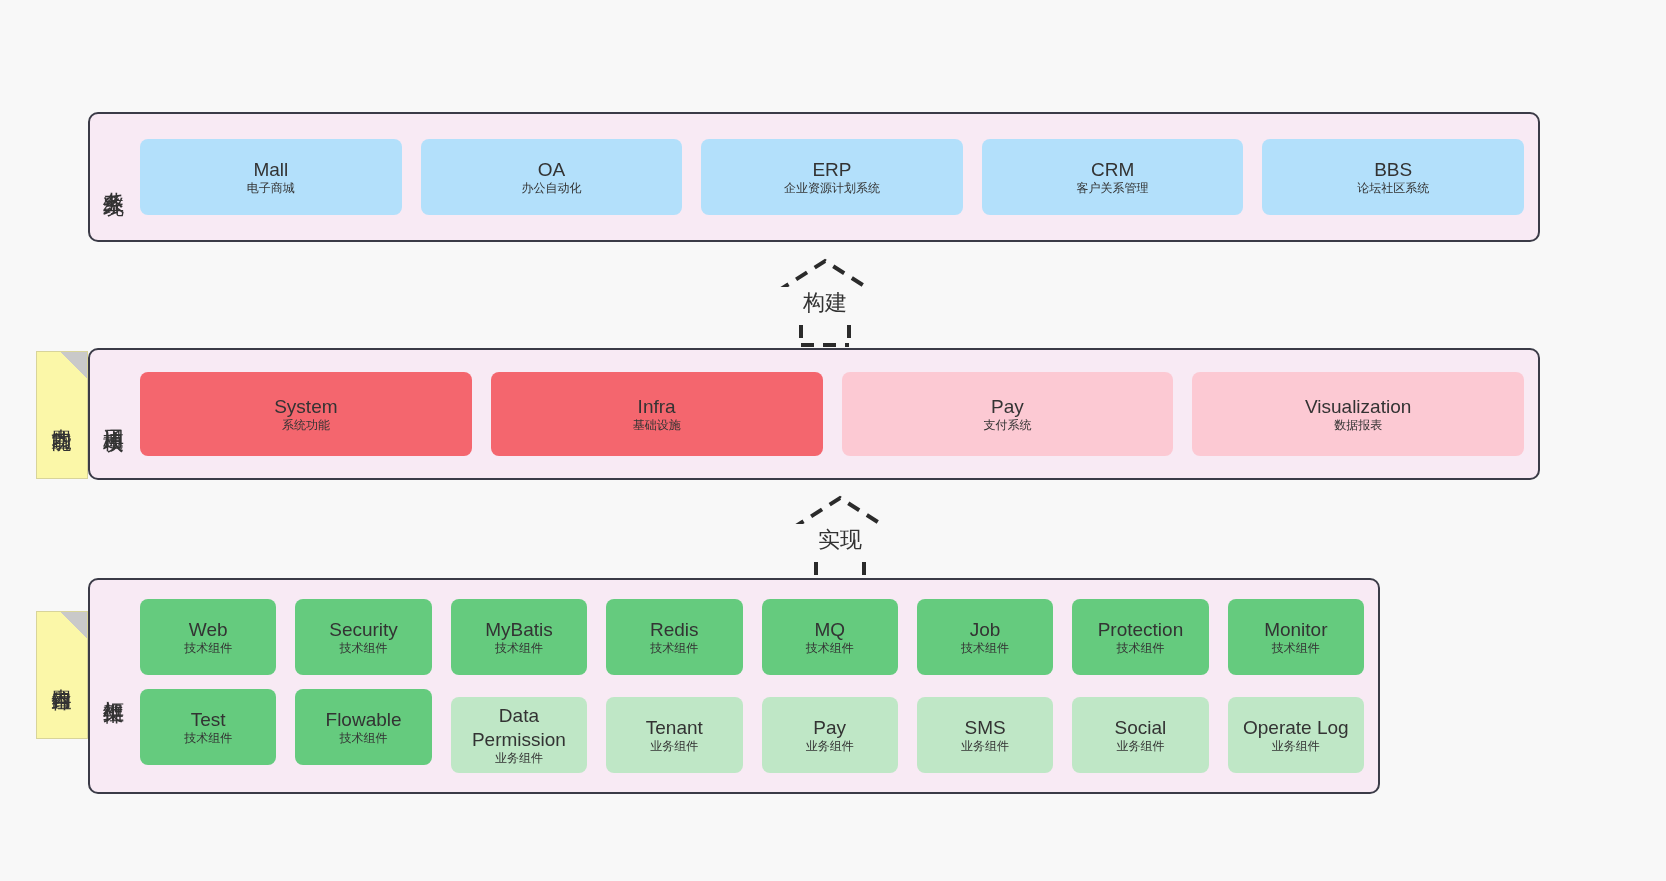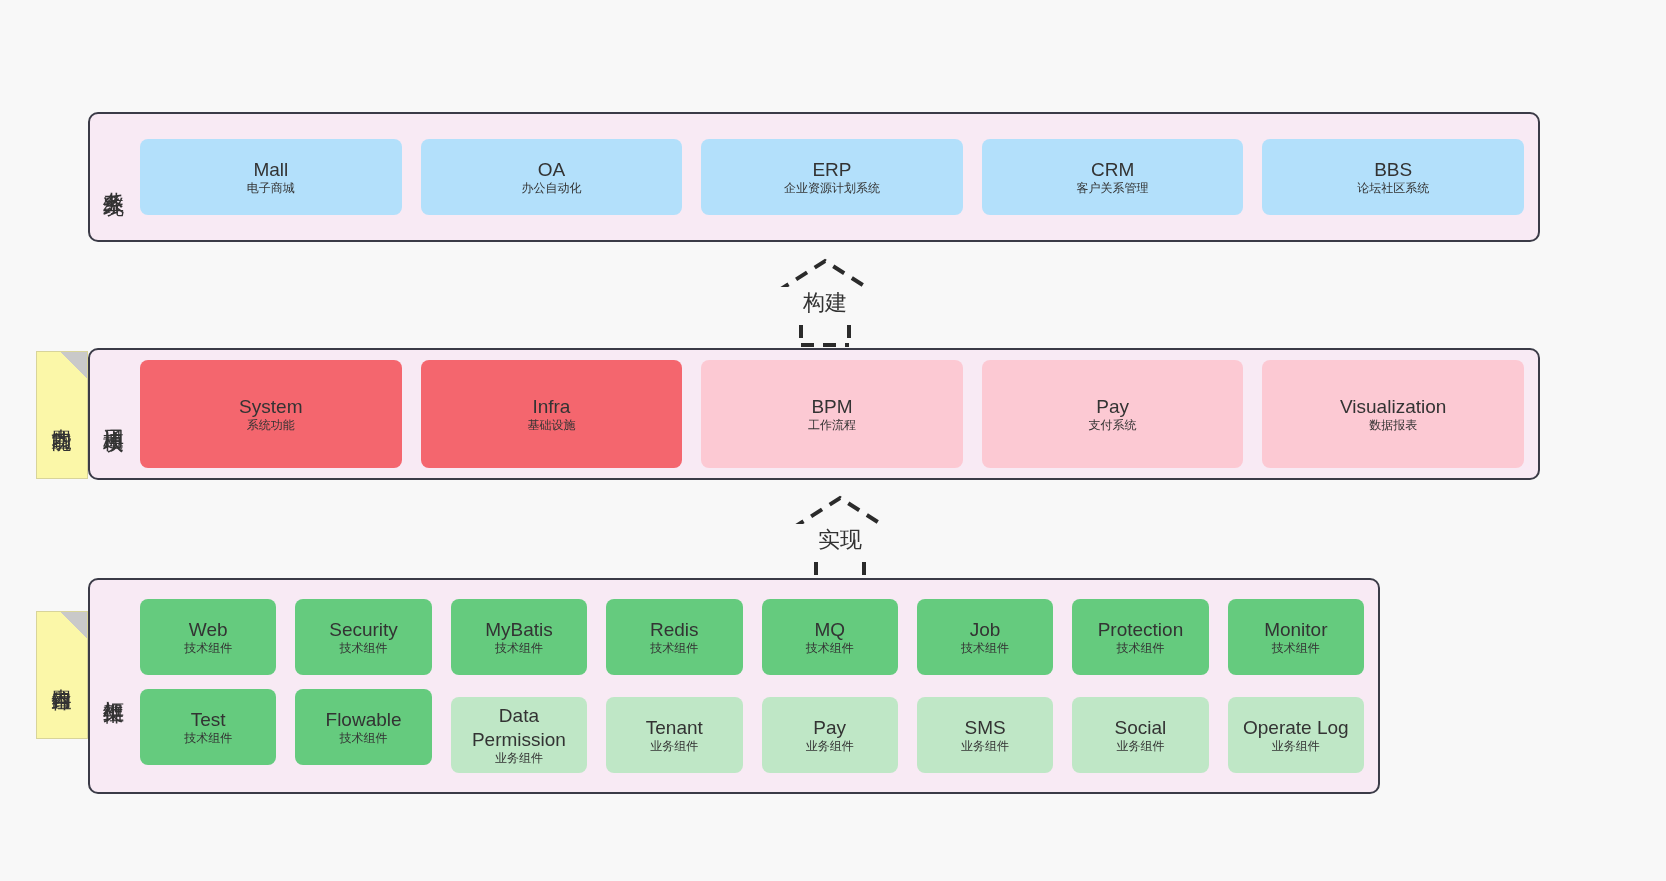--- a/index.html
+++ b/index.html
@@ -75,21 +75,21 @@
   .card .t1 { font-size: 19px; }
   .card .t2 { font-size: 12px; }
 
   .c-blue       { background: #b3e0fb; }
   .c-red        { background: #f4666e; }
   .c-pink       { background: #fcc9d3; }
   .c-green      { background: #65cb7e; }
   .c-lightgreen { background: #bfe7c6; margin-top: 8px; }
 
   .h-business  { height: 76px; }
-  .h-module    { height: 108px; }
+  .h-module    { height: 84px; }
   .h-component { height: 76px; }
 
   
   .note {
     position: absolute;
     background: #fbf7a8;
     border: 1px solid #d8d49a;
     box-sizing: border-box;
     display: flex;
     align-items: center;
@@ -180,24 +180,20 @@
       <div class="row">
         <div class="card c-red h-module">
           <span class="t1">System</span>
           <span class="t2">系统功能</span>
         </div>
         <div class="card c-red h-module">
           <span class="t1">Infra</span>
           <span class="t2">基础设施</span>
         </div>
         <div class="card c-pink h-module">
-          <span class="t1">BPM</span>
-          <span class="t2">工作流程</span>
-        </div>
-        <div class="card c-pink h-module">
           <span class="t1">Pay</span>
           <span class="t2">支付系统</span>
         </div>
         <div class="card c-pink h-module">
           <span class="t1">Visualization</span>
           <span class="t2">数据报表</span>
         </div>
       </div>
     </div>
   </div>

